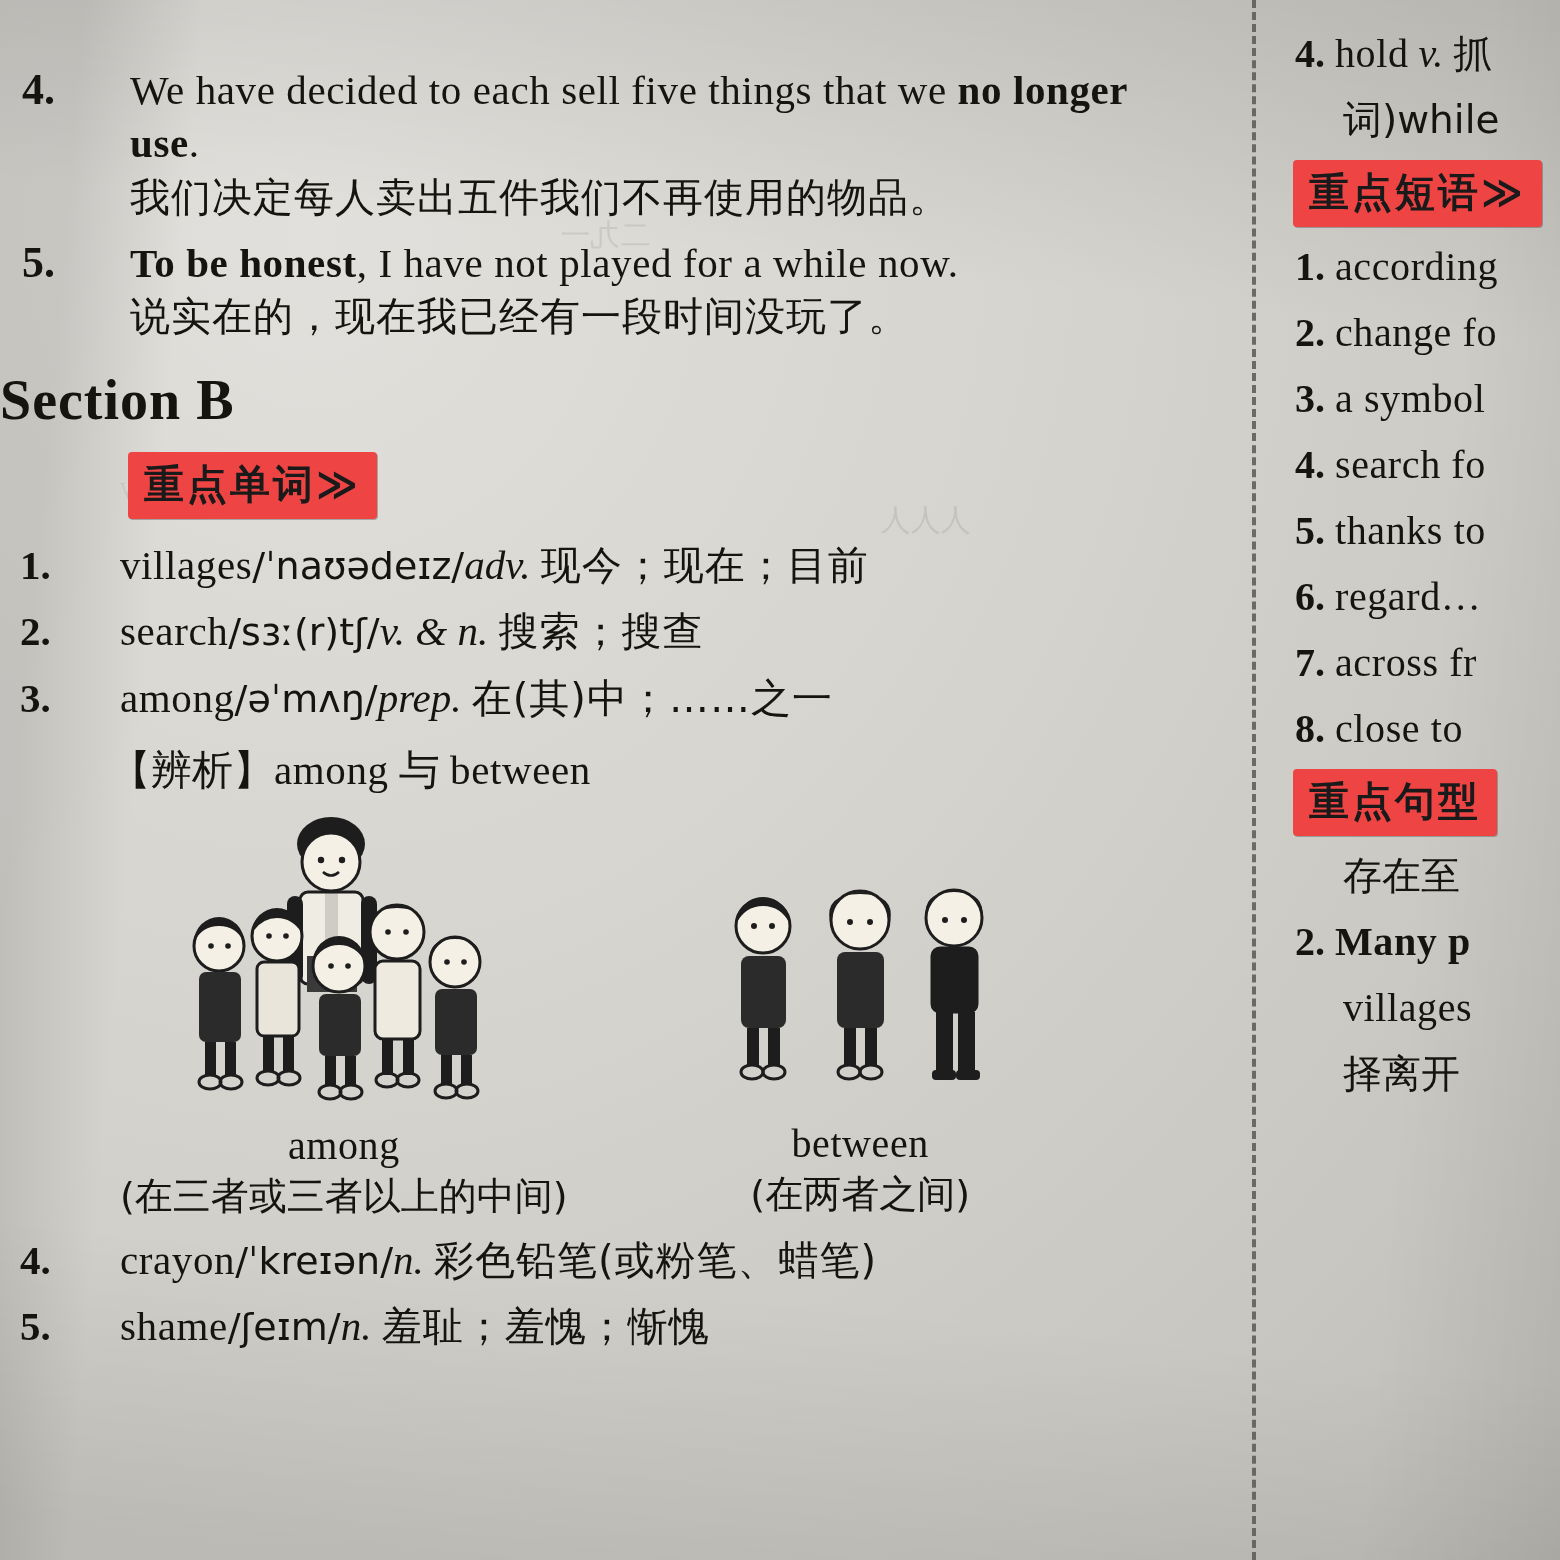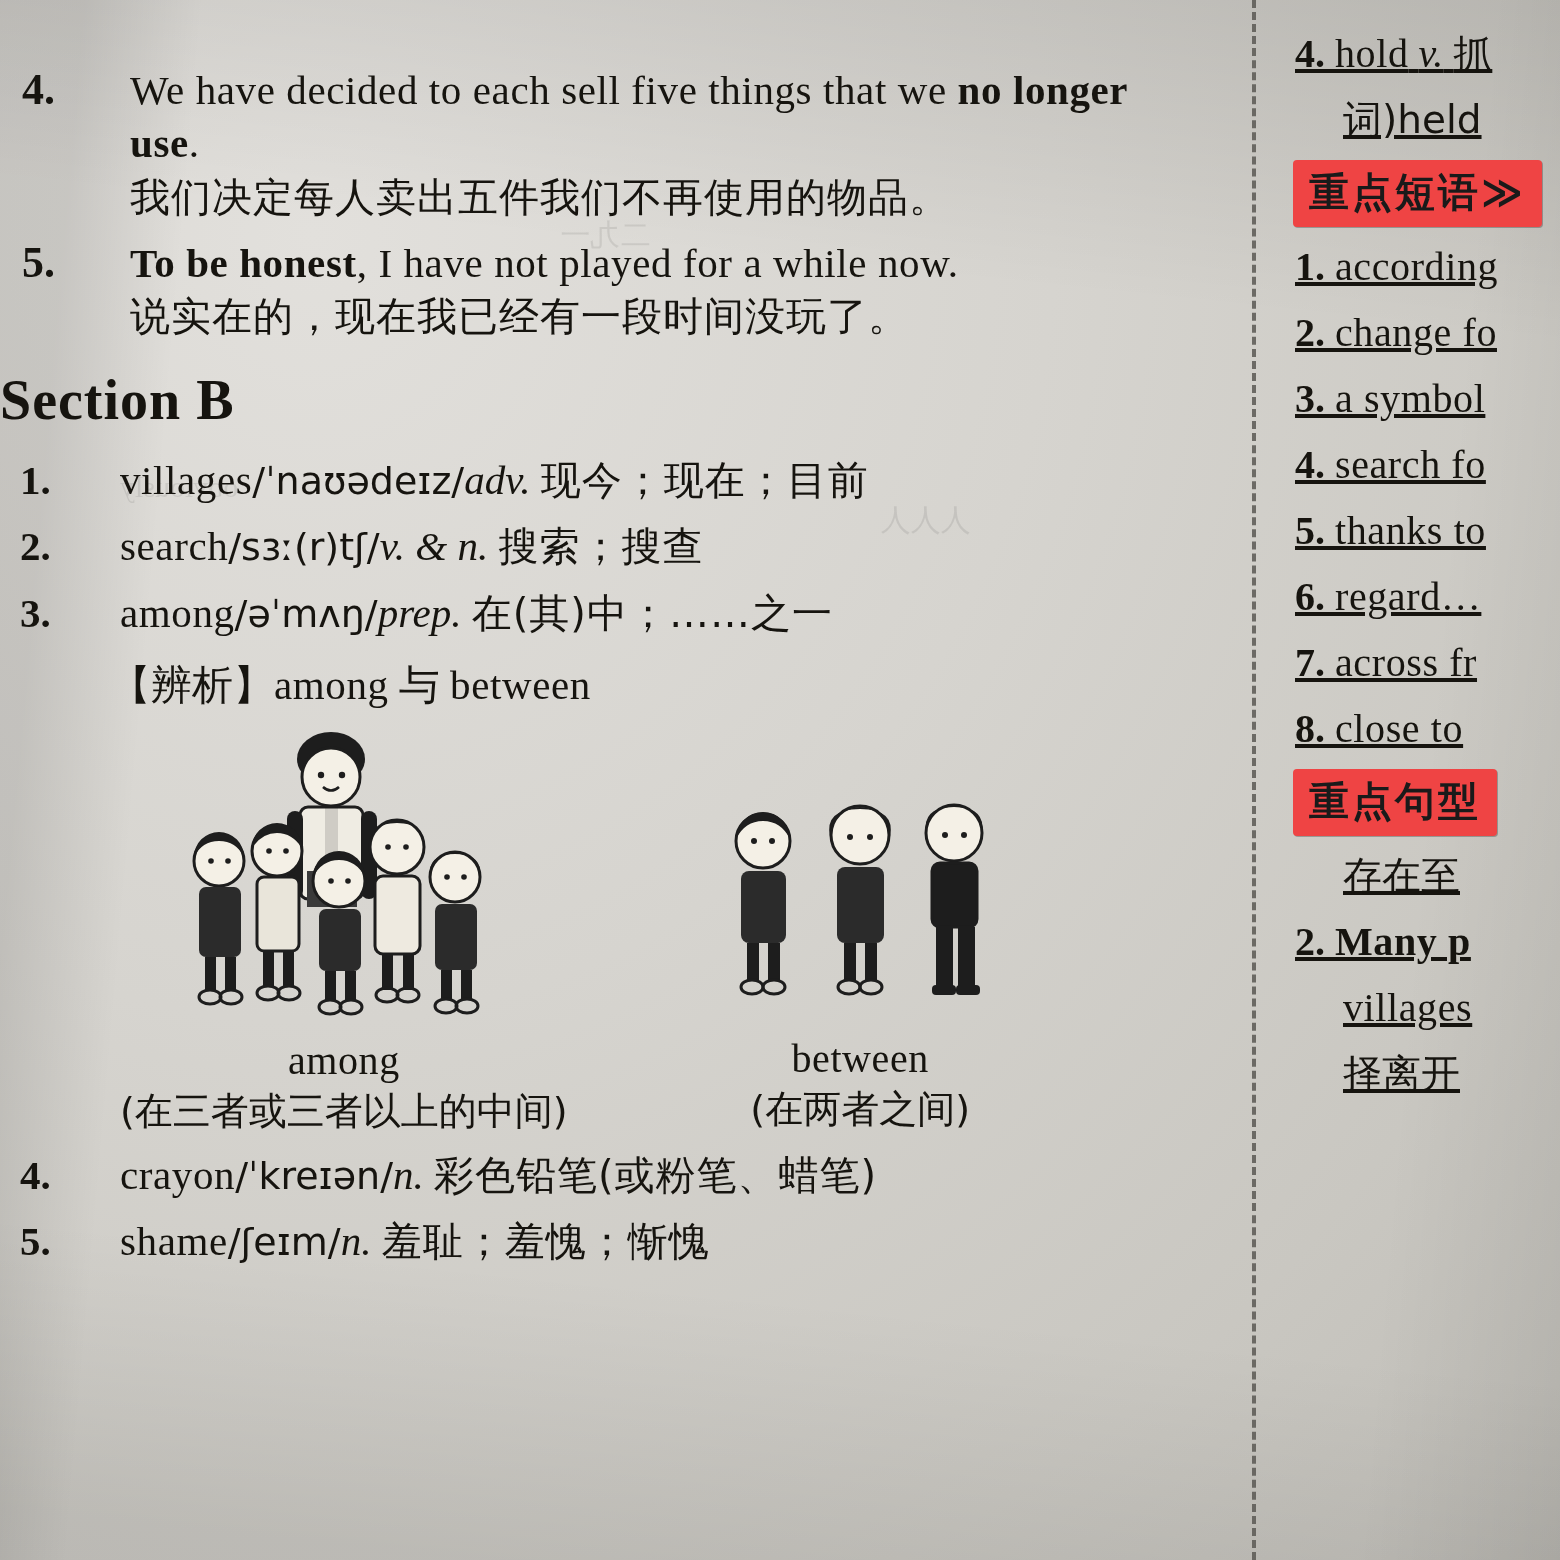--- a/index.html
+++ b/index.html
@@ -31,21 +31,21 @@
   
   .left-col{
     position:absolute;left:0;top:0;width:1245px;height:1560px;
     padding:0;
   }
   .divider{
     position:absolute;left:1252px;top:0;height:1560px;width:0;
     border-left:4px dashed #5b5954;opacity:.85;
   }
   .right-col{
-    position:absolute;left:1285px;top:0;width:275px;height:1220px;overflow:hidden;text-decoration:underline;
+    position:absolute;left:1285px;top:0;width:275px;height:1220px;overflow:hidden;
   }
   .txt{font-size:41px;line-height:1.30;}
 
   .eng{font-family:"Liberation Serif",serif;letter-spacing:.6px;}
   .b{font-weight:bold;}
   .cn{font-family:"DejaVu Sans", sans-serif;font-size:40px;letter-spacing:1px;}
 
   .sent-wrap{padding:0 40px 0 130px;}
   .s4, .s5{position:relative;}
   .hang{position:absolute;left:-108px;top:0;font-weight:bold;font-size:44px;}
@@ -126,20 +126,23 @@
       <span class="hang">5.</span>
       <div class="txt eng">
         <span class="b">To be honest</span><span>, I have not played for a while now.</span>
       </div>
       <div class="txt cn">说实在的，现在我已经有一段时间没玩了。</div>
     </div>
   </div>
 
   <div class="section-title">Section B</div>
 
+  <div style="padding-left:128px;">
+    <span class="tag"><span>重点单词</span><span class="chev">≫</span></span>
+  </div>
 
   <div class="word-list">
     <div class="word-line">
       <span class="idx">1.</span>
       <span class="eng">villages</span><span class="phon">/ˈnaʊədeɪz/</span><span class="pos">adv.</span>
       <span class="cn">现今；现在；目前</span>
     </div>
     <div class="word-line">
       <span class="idx">2.</span>
       <span class="eng">search</span><span class="phon">/sɜː(r)tʃ/</span><span class="pos">v. &amp; n.</span>
@@ -298,21 +301,21 @@
 
 <div class="right-col">
   <div class="r-top">
     <div class="r-line">
       <span class="idx">4.</span>
       <span class="eng">hold</span>
       <span class="pos">v.</span>
       <span class="r-cn">抓</span>
     </div>
     <div class="r-line r-indent">
-      <span class="r-cn">词)held</span>
+      <span class="r-cn">词)while</span>
     </div>
   </div>
 
   <div class="r-tag" style="padding-left:8px;">
     <span class="tag"><span>重点短语</span><span class="chev">≫</span></span>
   </div>
 
   <div style="padding-left:10px;">
     <div class="r-line"><span class="idx">1.</span> <span class="eng">according</span></div>
     <div class="r-line"><span class="idx">2.</span> <span class="eng">change fo</span></div>

